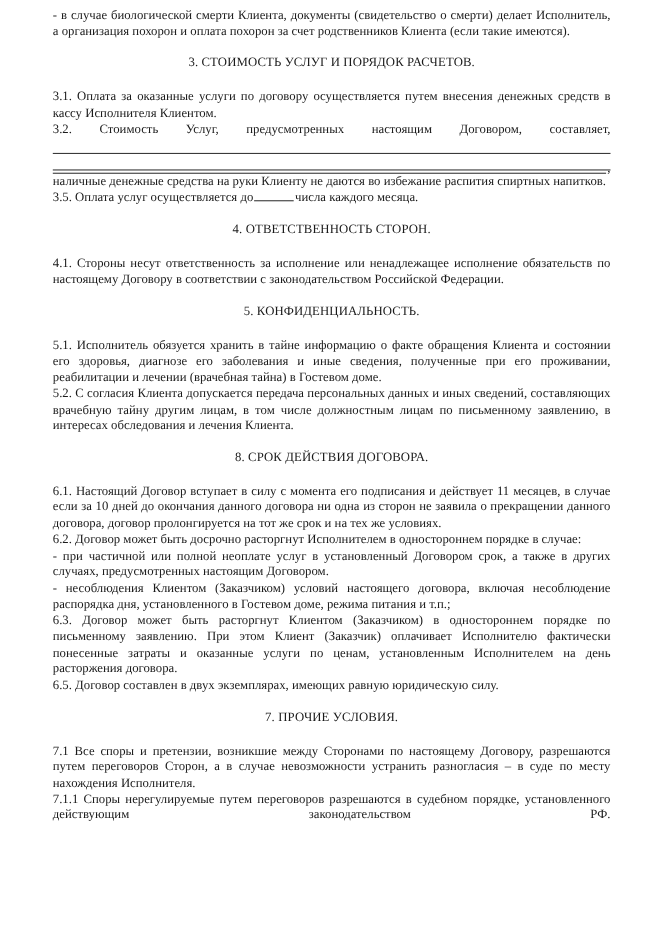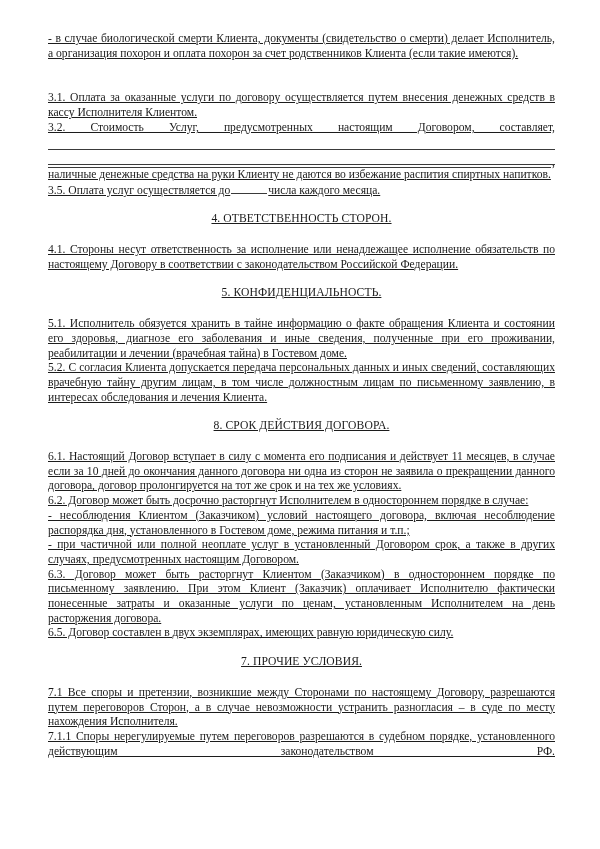--- a/index.html
+++ b/index.html
@@ -15,23 +15,22 @@
     background: #ffffff;
     overflow: hidden;
     font-family: "Liberation Serif", "DejaVu Serif", serif;
     color: #1c1c1c;
     box-sizing: border-box;
     padding: 0;
   }
   .doc-body {
     position: absolute;
     left: 48px;
-    top: 32px;
+    top: 7px;
     width: 507px;
-    text-decoration: underline;
   }
   p.para {
     margin: 0;
     font-size: 11.6px;
     line-height: 14.7px;
     text-align: justify;
     text-justify: inter-word;
     text-indent: 0;
     color: #1a1a1a;
     -webkit-font-smoothing: antialiased;
@@ -94,20 +93,21 @@
 </head>
 <body>
 
 <div class="page">
   <div class="doc-body">
 
     <p class="para">- в случае биологической смерти Клиента, документы (свидетельство о смерти) делает Исполнитель, а организация похорон и оплата похорон за счет родственников Клиента (если такие имеются).</p>
 
     <div class="gap-md"></div>
 
+    <h2 class="section-heading">3. СТОИМОСТЬ УСЛУГ И ПОРЯДОК РАСЧЕТОВ.</h2>
 
     <div class="gap-lg"></div>
 
     <p class="para">3.1. Оплата за оказанные услуги по договору осуществляется путем внесения денежных средств в кассу Исполнителя Клиентом.</p>
 
     <p class="para last-line-stretch">3.2.   Стоимость   Услуг,   предусмотренных   настоящим   Договором,   составляет,</p>
 
     <div class="gap-xs"></div>
 
     <div class="blank-rule"></div>
@@ -142,23 +142,23 @@
     <div class="gap-md"></div>
 
     <h2 class="section-heading">8. СРОК ДЕЙСТВИЯ ДОГОВОРА.</h2>
 
     <div class="gap-lg"></div>
 
     <p class="para">6.1. Настоящий Договор вступает в силу с момента его подписания и действует 11 месяцев, в случае если за 10 дней до окончания данного договора ни одна из сторон не заявила о прекращении данного договора, договор пролонгируется на тот же срок и на тех же условиях.</p>
 
     <p class="para">6.2. Договор может быть досрочно расторгнут Исполнителем в одностороннем порядке в случае:</p>
 
+    <p class="para">- при частичной или полной неоплате услуг в установленный Договором срок, а также в других случаях, предусмотренных настоящим Договором.</p>
+
     <p class="para">- несоблюдения Клиентом (Заказчиком) условий настоящего договора, включая несоблюдение распорядка дня, установленного в Гостевом доме, режима питания и т.п.;</p>
-
-    <p class="para">- при частичной или полной неоплате услуг в установленный Договором срок, а также в других случаях, предусмотренных настоящим Договором.</p>
 
     <p class="para">6.3. Договор может быть расторгнут Клиентом (Заказчиком) в одностороннем порядке по письменному заявлению. При этом Клиент (Заказчик) оплачивает Исполнителю фактически понесенные затраты и оказанные услуги по ценам, установленным Исполнителем на день расторжения договора.</p>
 
 
     <p class="para">6.5. Договор составлен в двух экземплярах, имеющих равную юридическую силу.</p>
 
     <div class="gap-md"></div>
 
     <h2 class="section-heading">7. ПРОЧИЕ УСЛОВИЯ.</h2>
 

